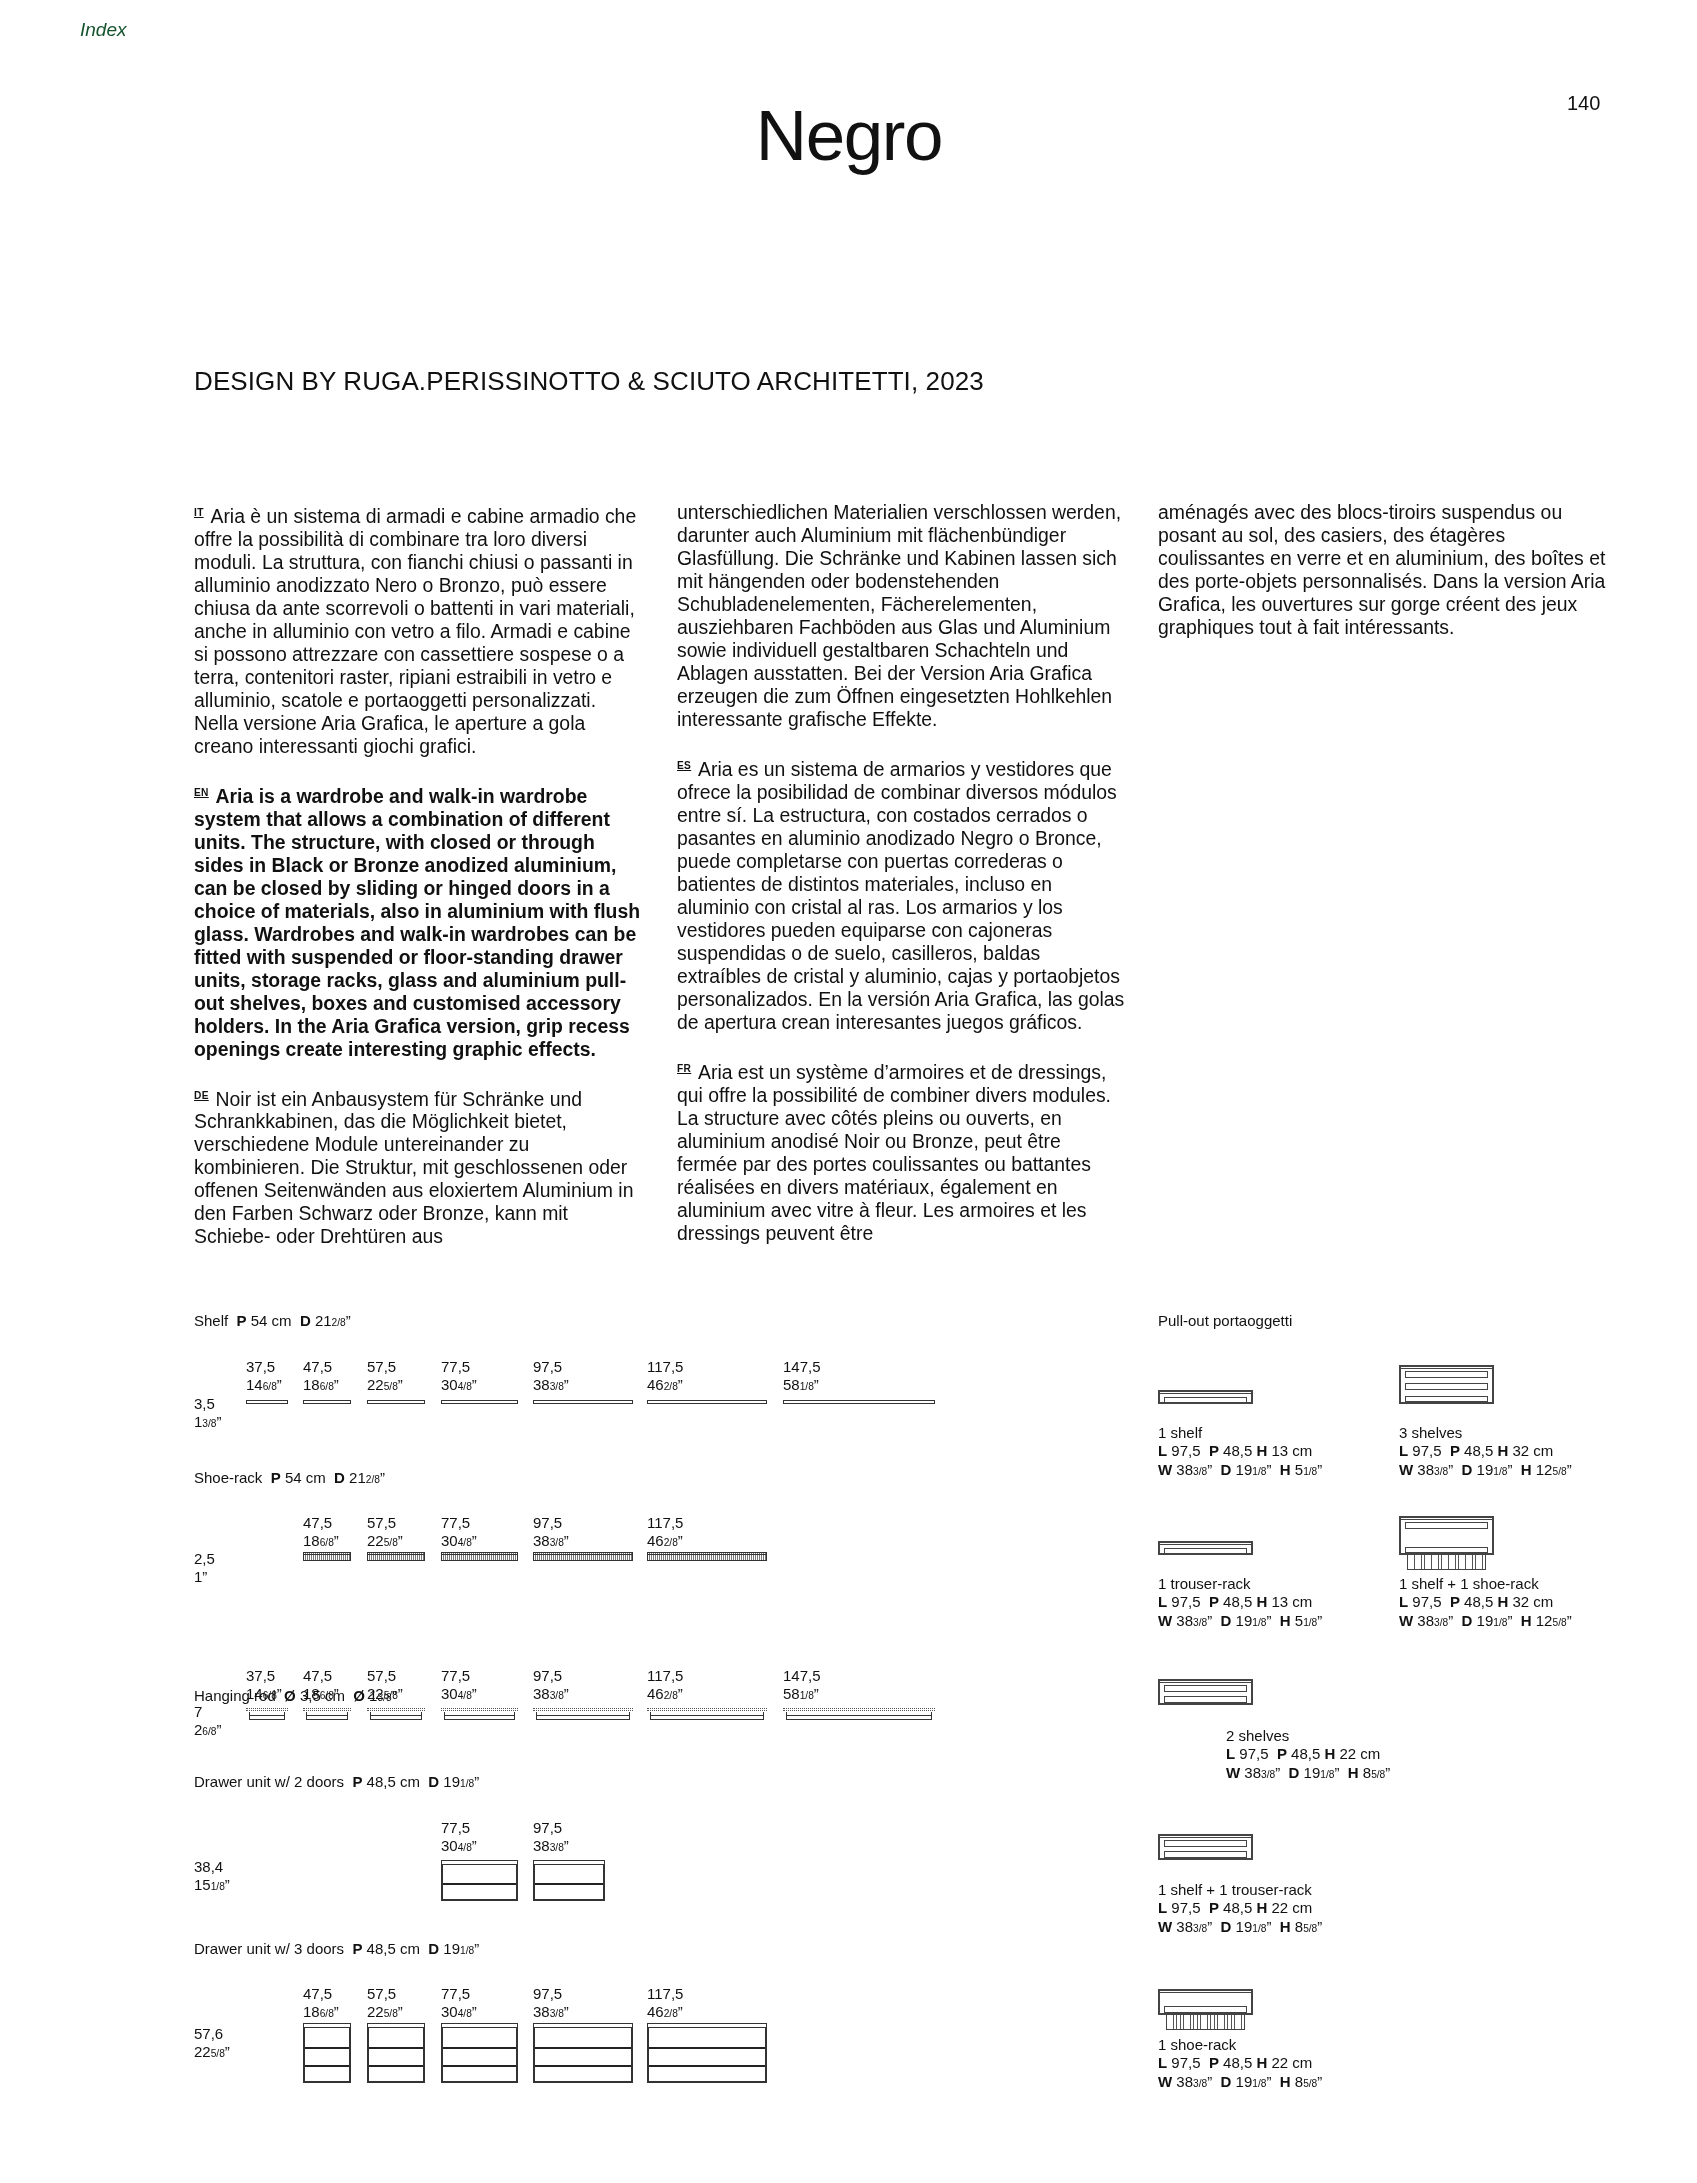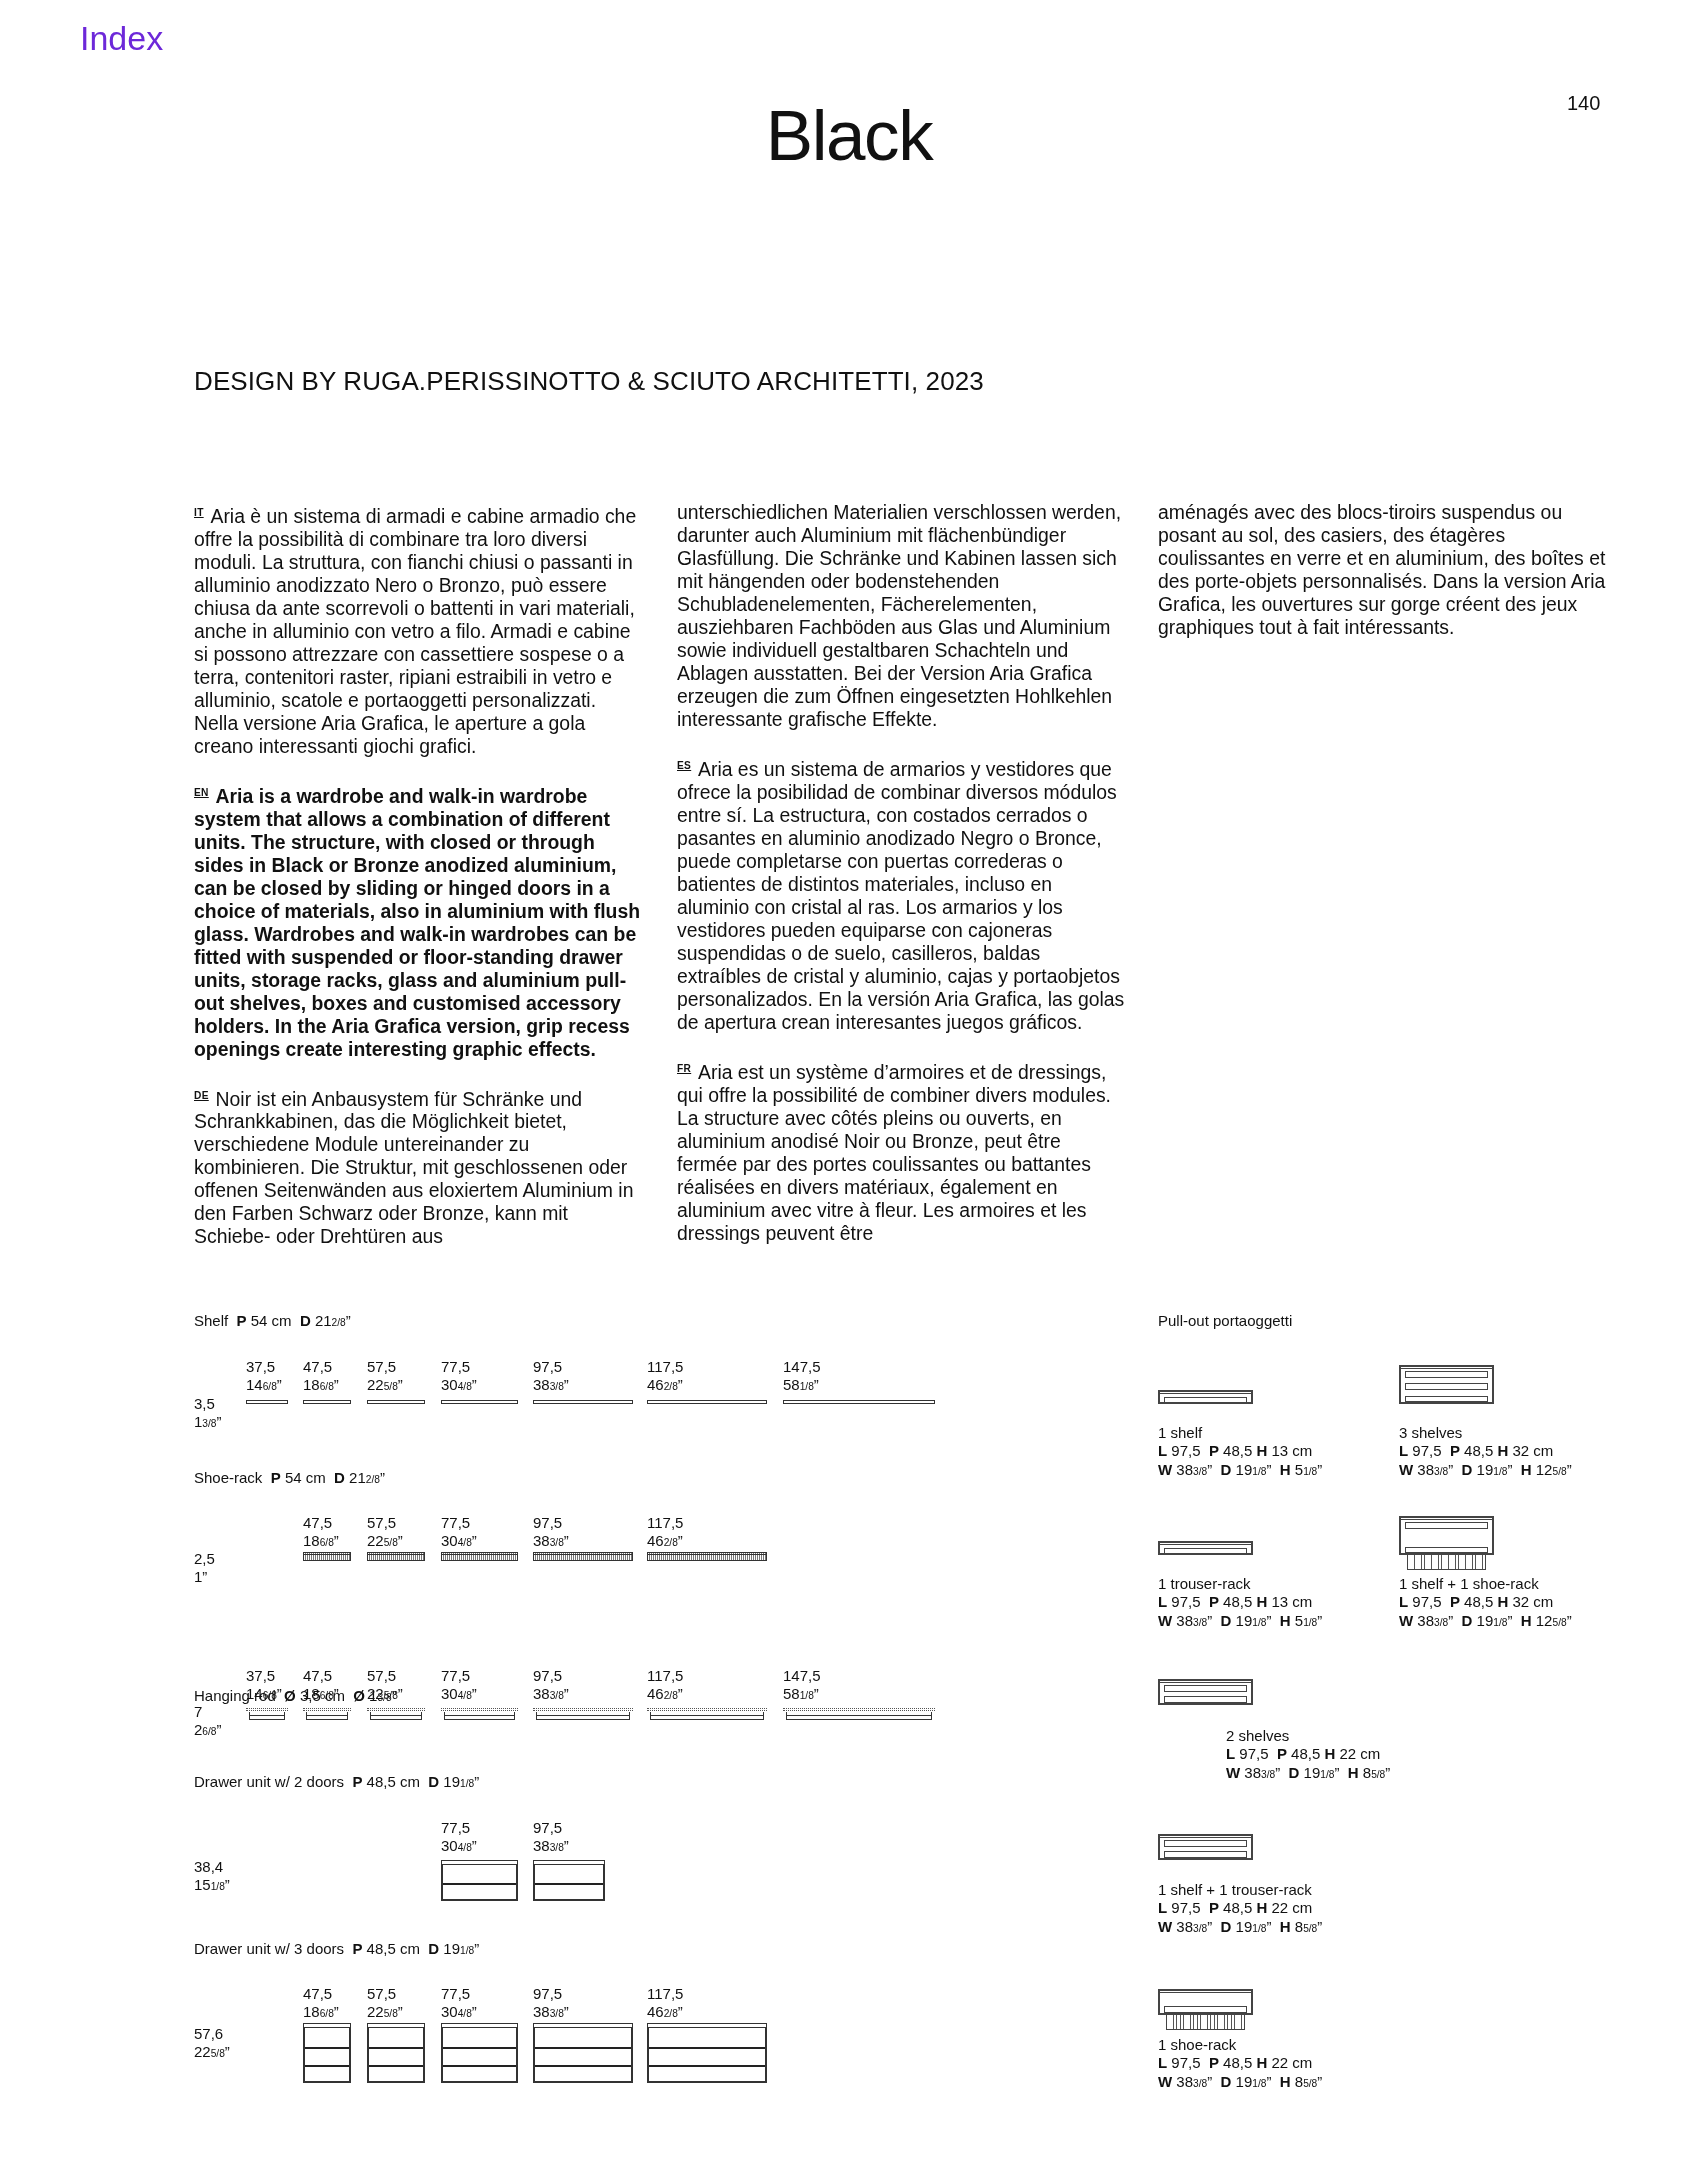--- a/index.html
+++ b/index.html
@@ -2,22 +2,22 @@
 <html style="font-size:11px"><head>
 <meta charset="utf-8">
 <style>
   html, body { margin: 0; padding: 0; background: #ffffff; }
   body {
     width: 1698px; height: 2183px; position: relative; overflow: hidden;
     font-family: "Liberation Sans", sans-serif; color: #111;
   }
   .abs { position: absolute; }
   #index-link {
-    left: 80px; top: 19px; font-size: 34px; color: #6d28d9;
-    text-decoration: none; font-weight: 400;
+    left: 80px; top: 19px; font-size: 19px; color: #14532d;
+    text-decoration: none; font-weight: 400; font-style: italic;
   }
   #page-title {
     left: 0; width: 1698px; top: 95px; text-align: center;
     font-size: 71px; font-weight: 500; letter-spacing: -1.4px;
   }
   #page-number { left: 1567px; top: 92px; font-size: 20px; }
   #designer-line { left: 194px; top: 366px; font-size: 26px; font-weight: 400; letter-spacing: 0.1px; }
 
   .col { position: absolute; top: 501px; width: 449px; font-size: 19.4px; line-height: 23px; }
   .col p { margin: 0 0 23px 0; }
@@ -51,21 +51,21 @@
   .acc-icon { position: absolute; border: 2px solid #444; box-sizing: border-box; background: #fff; }
   .acc-icon .rail { position: absolute; left: 4.1px; right: 4.1px; height: 6.8px; border: 1.4px solid #444; box-sizing: border-box; }
   .acc-icon .cap { position: absolute; left: -2px; right: -2px; top: -2px; height: 4.1px; border: 1.4px solid #444; box-sizing: border-box; }
   .shoe-comb { position: absolute; height: 15px; border: 1.4px solid #444; border-top: none; box-sizing: border-box;
     background: repeating-linear-gradient(90deg, #fff 0 2.7px, #555 2.7px 3.4px); }
 </style>
 </head>
 <body>
 
 <a id="index-link" class="abs" href="#">Index</a>
-<div id="page-title" class="abs">Black</div>
+<div id="page-title" class="abs">Negro</div>
 <div id="page-number" class="abs">140</div>
 <div id="designer-line" class="abs">DESIGN BY RUGA.PERISSINOTTO &amp; SCIUTO ARCHITETTI, 2023</div>
 
 <div class="col" style="left:194px;">
   <p><span class="lang">IT</span><span>Aria è un sistema di armadi e cabine armadio che offre la possibilità di combinare tra loro diversi moduli. La struttura, con fianchi chiusi o passanti in alluminio anodizzato Nero o Bronzo, può essere chiusa da ante scorrevoli o battenti in vari materiali, anche in alluminio con vetro a filo. Armadi e cabine si possono attrezzare con cassettiere sospese o a terra, contenitori raster, ripiani estraibili in vetro e alluminio, scatole e portaoggetti personalizzati. Nella versione Aria Grafica, le aperture a gola creano interessanti giochi grafici.</span></p>
   <p class="bold"><span class="lang">EN</span><span>Aria is a wardrobe and walk-in wardrobe system that allows a combination of different units. The structure, with closed or through sides in Black or Bronze anodized aluminium, can be closed by sliding or hinged doors in a choice of materials, also in aluminium with flush glass. Wardrobes and walk-in wardrobes can be fitted with suspended or floor-standing drawer units, storage racks, glass and aluminium pull-out shelves, boxes and customised accessory holders. In the Aria Grafica version, grip recess openings create interesting graphic effects.</span></p>
   <p><span class="lang">DE</span><span>Noir ist ein Anbausystem für Schränke und Schrankkabinen, das die Möglichkeit bietet, verschiedene Module untereinander zu kombinieren. Die Struktur, mit geschlossenen oder offenen Seitenwänden aus eloxiertem Aluminium in den Farben Schwarz oder Bronze, kann mit Schiebe- oder Drehtüren aus</span></p>
 </div>
 <div class="col" style="left:677px;">
   <p><span>unterschiedlichen Materialien verschlossen werden, darunter auch Aluminium mit flächenbündiger Glasfüllung. Die Schränke und Kabinen lassen sich mit hängenden oder bodenstehenden Schubladenelementen, Fächerelementen, ausziehbaren Fachböden aus Glas und Aluminium sowie individuell gestaltbaren Schachteln und Ablagen ausstatten. Bei der Version Aria Grafica erzeugen die zum Öffnen eingesetzten Hohlkehlen interessante grafische Effekte.</span></p>

